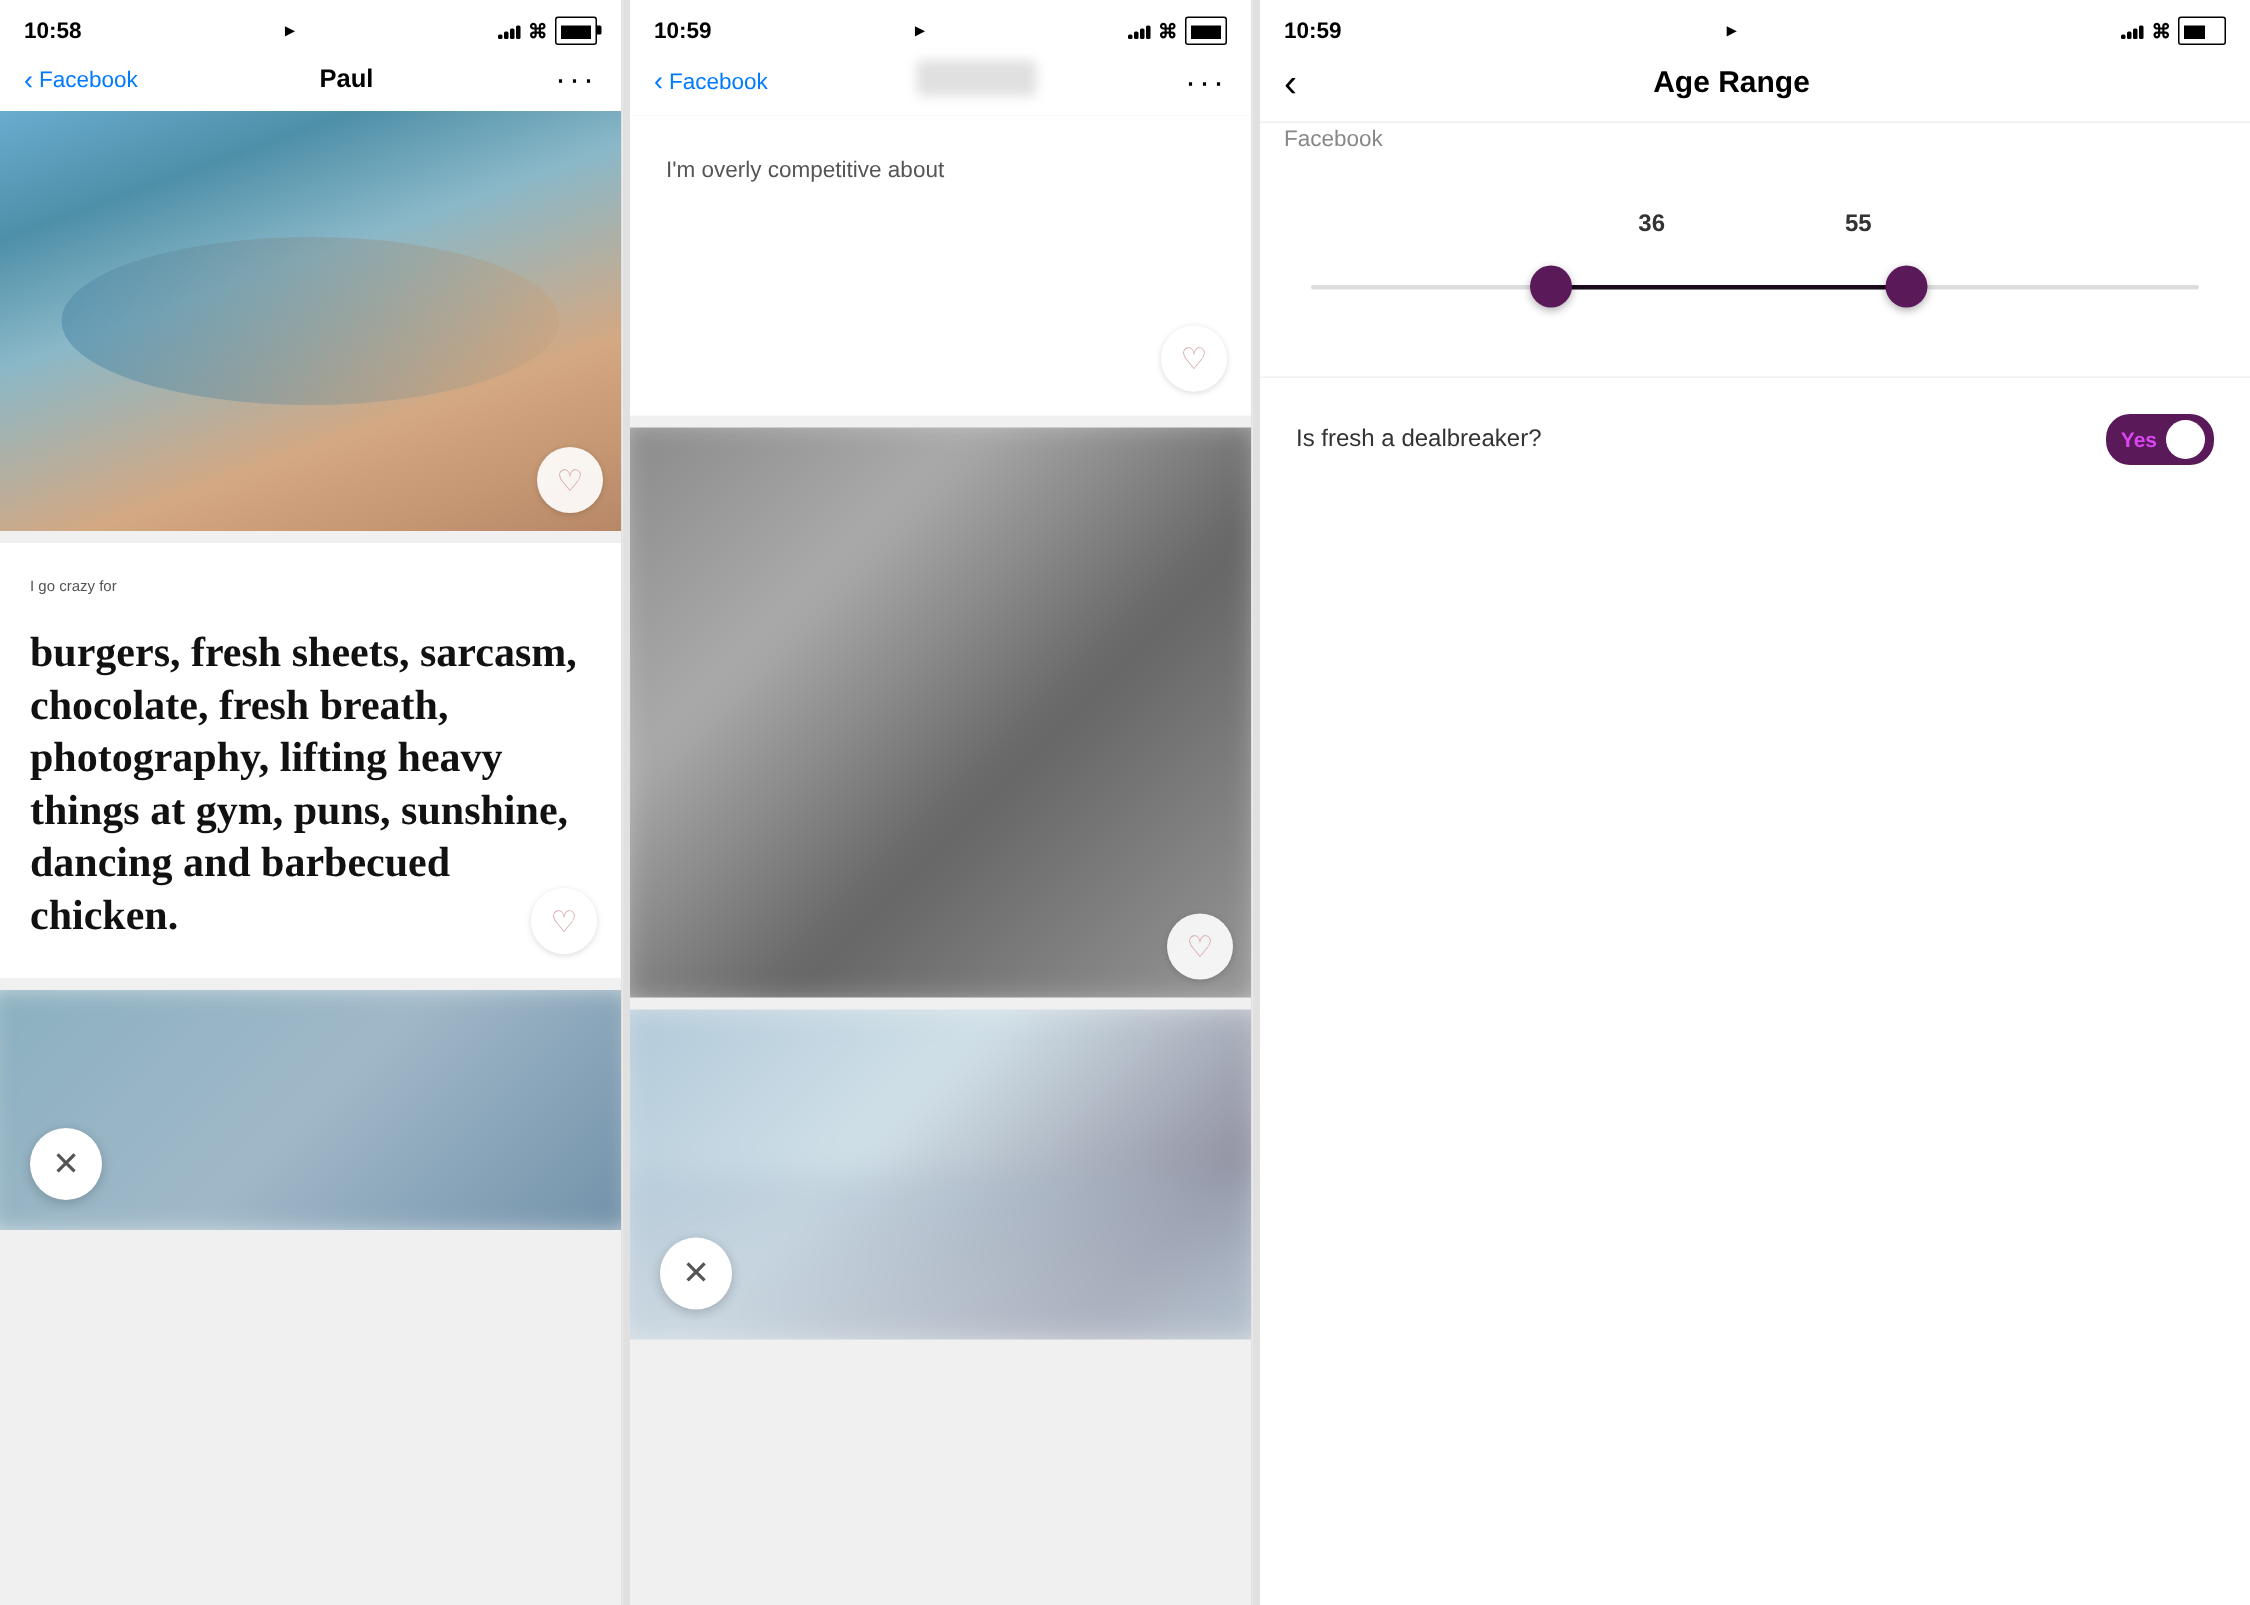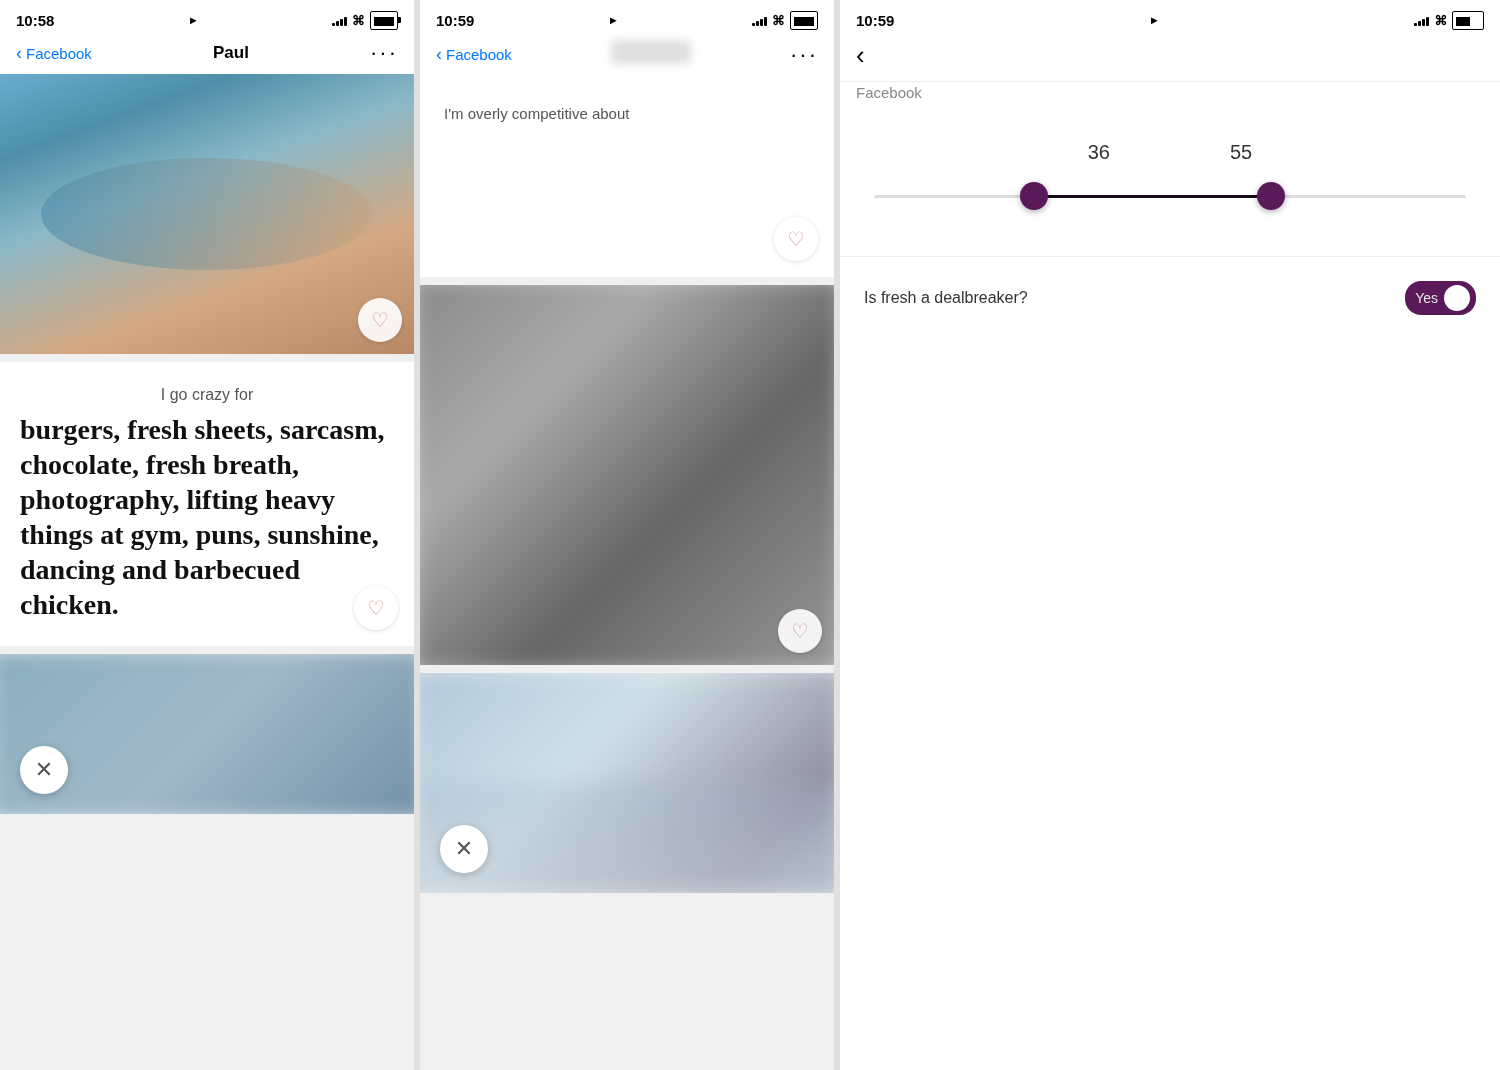--- a/index.html
+++ b/index.html
@@ -141,24 +141,23 @@
       color: #d4a0a0;
       font-size: 20px;
     }
     .card {
       background: #fff;
       margin: 8px 0;
       padding: 24px 20px;
       position: relative;
     }
     .card-label {
-      font-size: 16px;
+      font-size: 10px;
       color: #555;
-      margin-bottom: 8px;
-      text-align: center;
+      margin-bottom: 21px;
     }
     .card-content {
       font-size: 28px;
       font-weight: 800;
       color: #111;
       line-height: 1.25;
       font-family: Georgia, 'Times New Roman', serif;
     }
     .lowkey-section {
       background: #fff;
@@ -271,23 +270,23 @@
     .age-range-section {
       padding: 30px 24px;
     }
     .age-labels {
       display: flex;
       justify-content: center;
       gap: 120px;
       margin-bottom: 12px;
     }
     .age-label {
-      font-size: 20px;
+      font-size: 16px;
       color: #333;
-      font-weight: 400;
+      font-weight: 700;
     }
     .range-slider-container {
       position: relative;
       height: 40px;
       display: flex;
       align-items: center;
       margin: 0 10px;
     }
     .range-track {
       position: absolute;
@@ -334,23 +333,23 @@
       background: #5a1a5a;
       border-radius: 16px;
       padding: 4px 6px 4px 10px;
       display: flex;
       align-items: center;
       gap: 6px;
       cursor: pointer;
       min-width: 68px;
     }
     .toggle-yes-text {
-      color: #e5e5e5;
+      color: #d946ef;
       font-size: 14px;
-      font-weight: 400;
+      font-weight: 700;
     }
     .toggle-circle {
       width: 26px;
       height: 26px;
       background: #fff;
       border-radius: 50%;
     }
 
     
     .nav-bar.screen3-nav {
@@ -531,20 +530,21 @@
         <span style="display:inline-block;width:14px;height:9px;background:#000;vertical-align:middle"></span>
         <span style="display:inline-block;width:6px;height:9px;background:#fff;vertical-align:middle"></span>
       </span>
     </div>
   </div>
 
   <div class="nav-bar screen3-nav">
     <div class="nav-back" style="color:#000;font-size:22px">
       <span style="font-size:26px;font-weight:300">‹</span>
     </div>
+    <span class="nav-title screen3-nav" style="font-size:20px;font-weight:600">Age Range</span>
     <span style="width:40px"></span>
   </div>
 
   <div style="padding:2px 16px 10px;display:flex;align-items:center">
     <span style="font-size:15px;color:#888">Facebook</span>
   </div>
 
   <div class="screen3-content">
     <div class="age-range-section">
 

